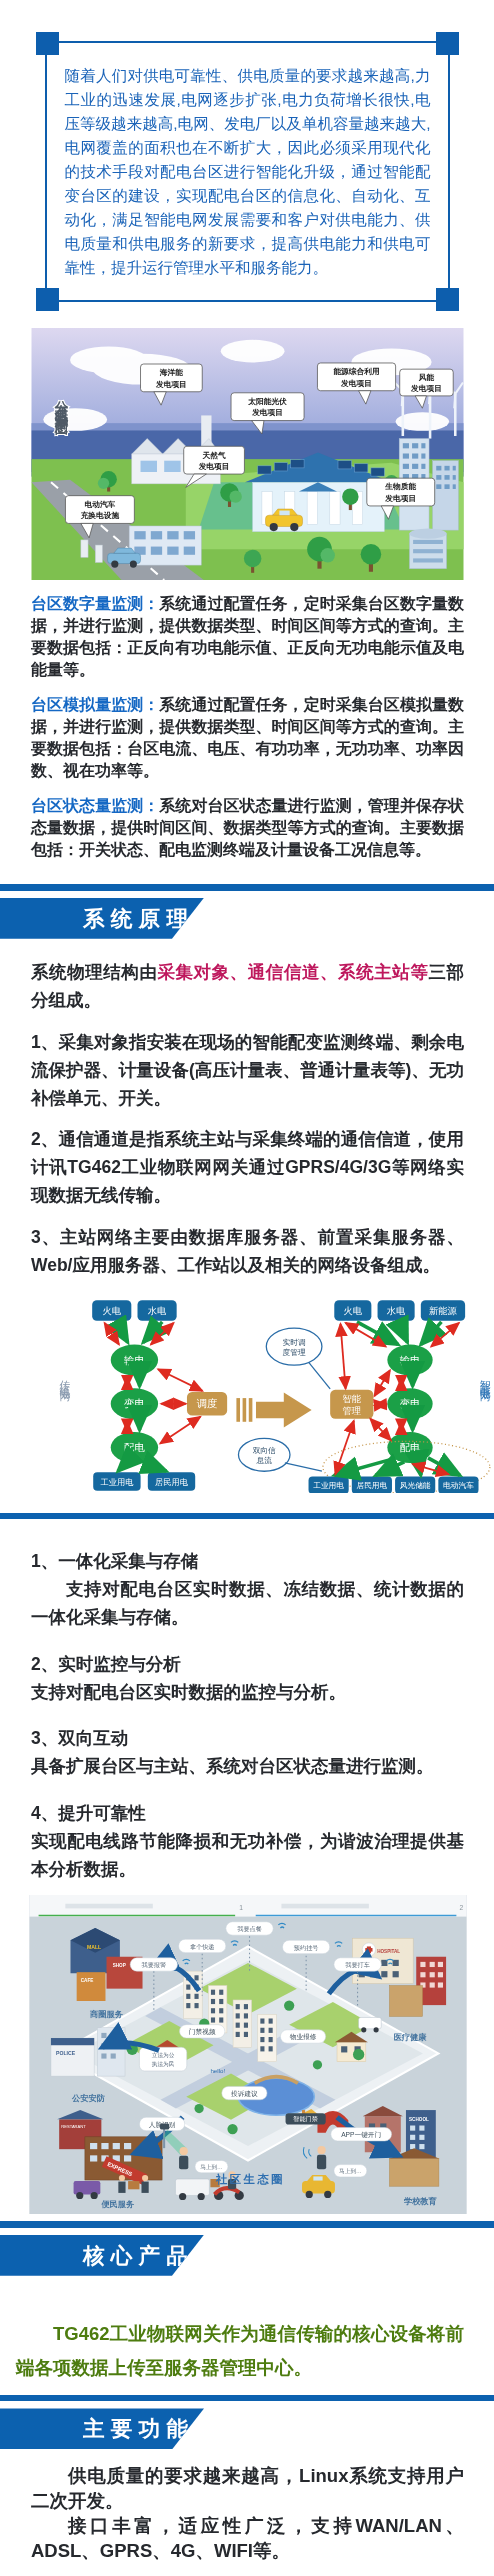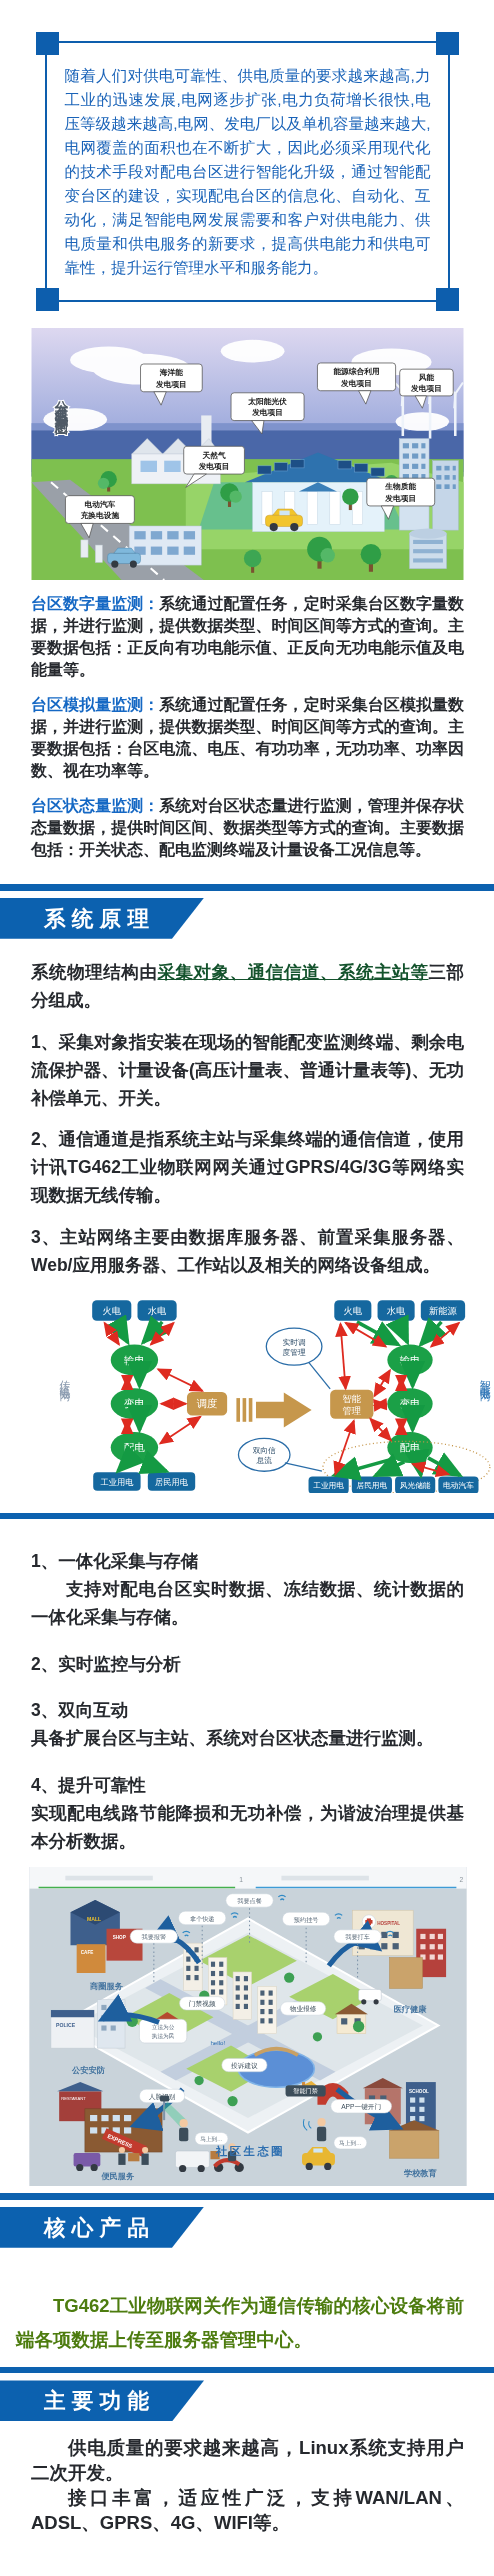--- a/index.html
+++ b/index.html
@@ -20,27 +20,27 @@
 
   .mon-block { margin-top:12.4px; }
   .para { font-size:16px; line-height:22px; color:#26292e; font-weight:600; text-align:justify; margin:0 0 13.4px; }
   .para:last-child { margin-bottom:0; }
   .lead { color:#1568c4; font-weight:700; }
 
   
   .banner { margin-top:23px; }
   .banner-bar { height:6.2px; background:#0c61af; }
   .banner-shape { margin-top:7.2px; width:204px; height:41px; background:#0c61af;
-                  clip-path:polygon(0 0,100% 0,calc(100% - 32px) 100%,0 100%); }
+                  clip-path:polygon(0 0,100% 0,calc(100% - 32px) 100%,0 100%);padding-left:39px; }
   .banner-title { color:#ffffff; font-size:21.6px; font-weight:700; line-height:41px;
                   padding-left:44px; letter-spacing:6.2px; white-space:nowrap; }
 
   .principle { margin-top:19.6px; }
   .pr-text { font-size:17.5px; line-height:28px; color:#26292e; font-weight:600; text-align:justify; margin:0; }
-  .hl { color:#14532d;text-decoration:underline; }
+  .hl { color:#be185d; }
   .pr-item { margin-top:13.4px; }
 
   .diagram-wrap { margin-top:18.5px; text-align:right; }
 
   .banner-fn { margin-top:18px; }
   .features { margin-top:28px; }
   .f-item { margin-top:18.5px; }
   .f-item:first-child { margin-top:0; }
   .f-title { font-size:17.5px; line-height:28px; color:#26292e; font-weight:700; margin:0; }
   .f-body { font-size:17.5px; line-height:28px; color:#26292e; font-weight:600; text-align:justify; margin:0; }
@@ -437,20 +437,21 @@
     <div class="banner-bar"></div>
   </div>
 
   <div class="content features">
     <div class="f-item">
       <p class="f-title">1、一体化采集与存储</p>
       <p class="f-body indent">支持对配电台区实时数据、冻结数据、统计数据的一体化采集与存储。</p>
     </div>
     <div class="f-item">
       <p class="f-title">2、实时监控与分析</p>
+      <p class="f-body">支持对配电台区实时数据的监控与分析。</p>
     </div>
     <div class="f-item">
       <p class="f-title">3、双向互动</p>
       <p class="f-body">具备扩展台区与主站、系统对台区状态量进行监测。</p>
     </div>
     <div class="f-item">
       <p class="f-title">4、提升可靠性</p>
       <p class="f-body">实现配电线路节能降损和无功补偿，为谐波治理提供基本分析数据。</p>
     </div>
   </div>

